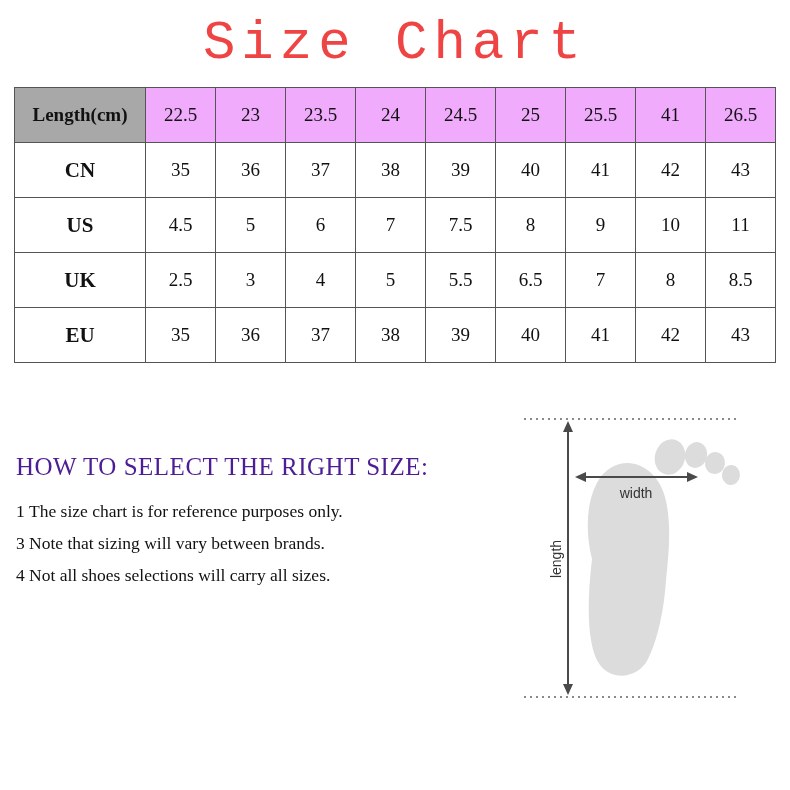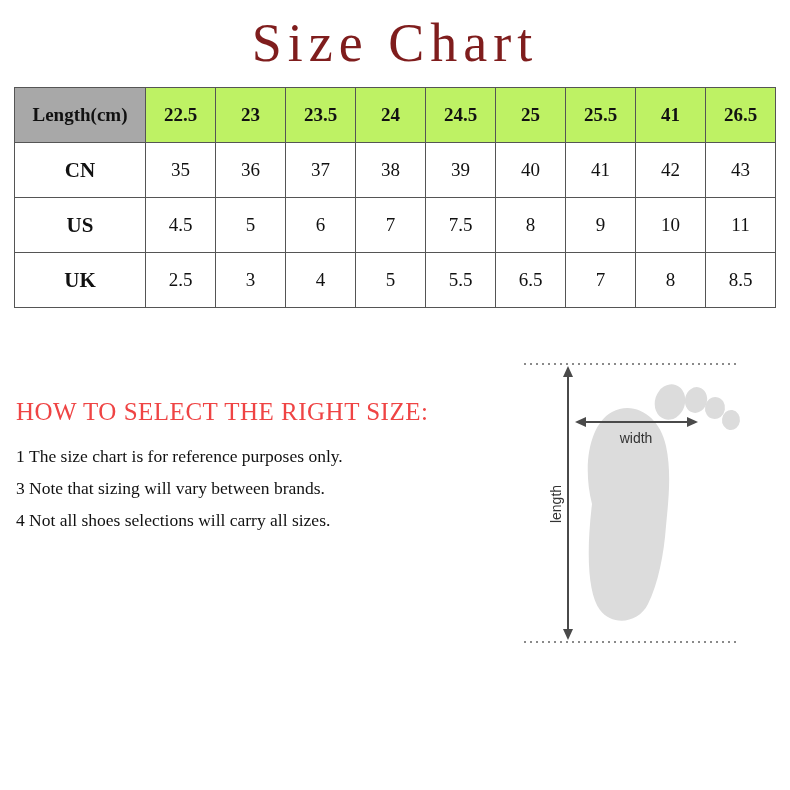--- a/index.html
+++ b/index.html
@@ -15,46 +15,46 @@
     overflow: hidden;
     position: relative;
   }
   .page {
     width: 790px;
     height: 790px;
     position: relative;
   }
   .title {
     text-align: center;
-    font-family: Liberation Serif, serif;
+    font-family: Liberation Mono, monospace;
     font-size: 54px;
     letter-spacing: 6px;
     font-weight: 400;
-    color: #7f1d1d;
+    color: #ef4444;
     padding-top: 14px;
     padding-bottom: 8px;
     line-height: 1.1;
   }
   table.size-table {
     border-collapse: collapse;
     width: 762px;
     margin: 6px auto 0 auto;
     table-layout: fixed;
   }
   table.size-table td {
     border: 1px solid #555;
     text-align: center;
     font-size: 19px;
     height: 52px;
     font-family: "Liberation Serif", serif;
     color: #111;
   }
   table.size-table tr.head td {
-    background: #bef264;
-    font-weight: bold;
+    background: #f0abfc;
+    font-weight: normal;
   }
   table.size-table tr.head td.rowlabel {
     background: #a8a8a8;
     font-weight: bold;
     font-size: 19px;
   }
   table.size-table td.rowlabel {
     font-weight: bold;
     font-size: 21px;
     width: 128px;
@@ -69,21 +69,21 @@
     left: 16px;
     top: 44px;
     width: 470px;
   }
   .howto h2 {
     font-family: "Liberation Serif", serif;
     font-size: 25px;
     font-weight: 400;
     margin: 0 0 18px 0;
     letter-spacing: 0.5px;
-    color: #ef4444;
+    color: #4c1d95;
   }
   .howto ol {
     margin: 0;
     padding: 0;
     list-style: none;
   }
   .howto li {
     font-size: 17.5px;
     line-height: 1.42;
     margin-bottom: 7px;
@@ -158,20 +158,32 @@
         <td class="rowlabel">UK</td>
         <td>2.5</td>
         <td>3</td>
         <td>4</td>
         <td>5</td>
         <td>5.5</td>
         <td>6.5</td>
         <td>7</td>
         <td>8</td>
         <td>8.5</td>
+      </tr>
+      <tr>
+        <td class="rowlabel">EU</td>
+        <td>35</td>
+        <td>36</td>
+        <td>37</td>
+        <td>38</td>
+        <td>39</td>
+        <td>40</td>
+        <td>41</td>
+        <td>42</td>
+        <td>43</td>
       </tr>
     </tbody>
   </table>
 
   <div class="lower">
 
     <div class="howto">
       <h2>HOW TO SELECT THE RIGHT SIZE:</h2>
       <ol>
         <li>

